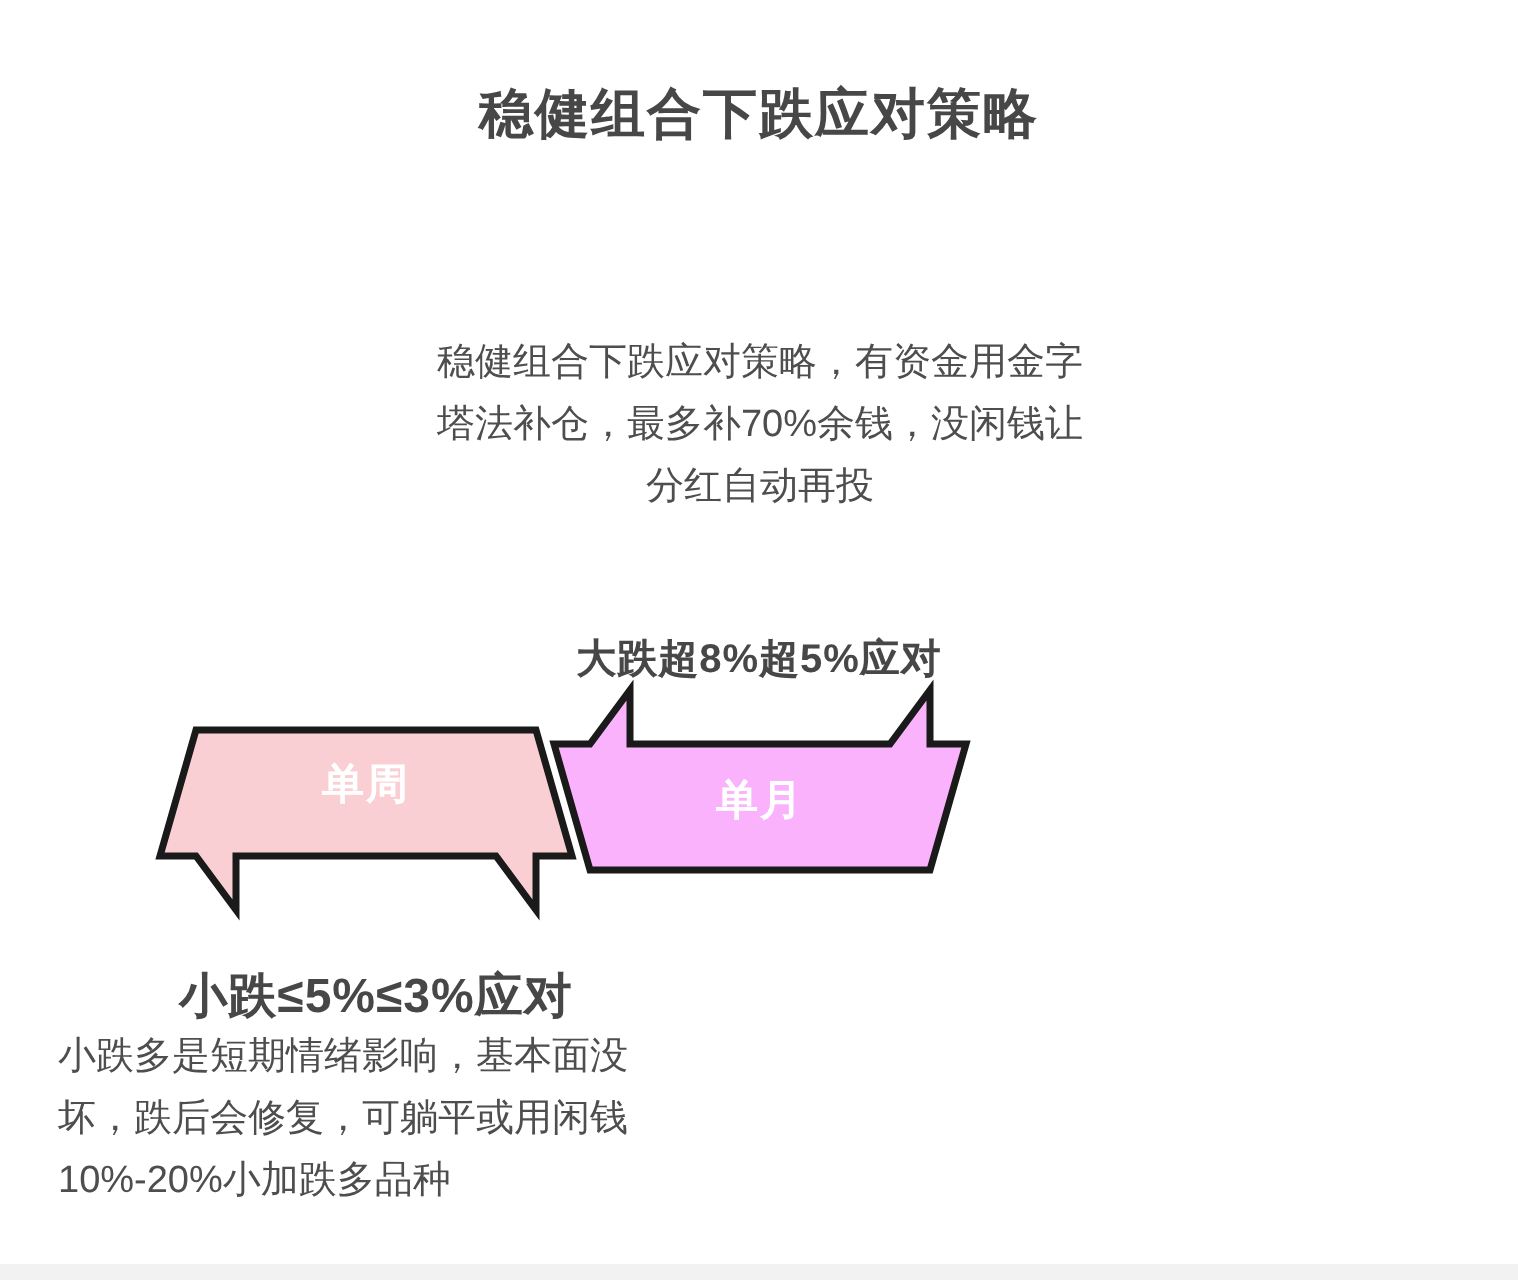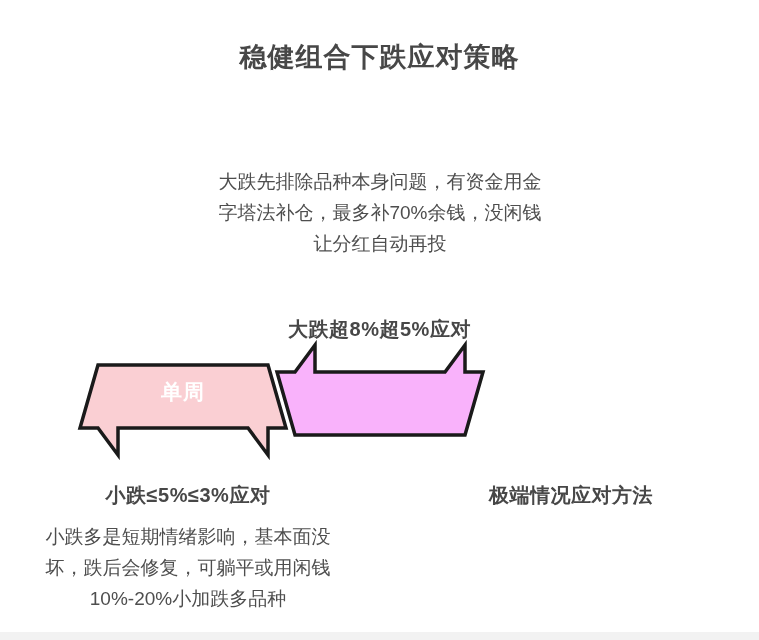--- a/index.html
+++ b/index.html
@@ -106,28 +106,28 @@
   .col {
     position: absolute;
     top: 482px;
     width: 350px;
   }
   #col-left  { left: 13px; }
   #col-right { left: 396px; }
 
   .col-heading {
     text-align: center;
-    font-size: 20px;
+    font-size: 24px;
     font-weight: bold;
     color: #474747;
     letter-spacing: 0.5px;
-    margin: 0 0 13px 0;
+    margin: 0 0 0 0;
   }
   .col-body {
-    text-align: center;
+    text-align: left;
     font-size: 19px;
     line-height: 1.62;
     color: #4e4e4e;
     margin: 0 auto;
     width: 318px;
   }
 
   
   .bottom-strip {
     position: absolute;
@@ -138,46 +138,46 @@
     background: #f2f2f2;
   }
 </style>
 </head>
 <body style="background: rgb(255, 255, 255);">
 
 <div id="page">
 
   <h1 class="title">稳健组合下跌应对策略</h1>
 
-  <p class="intro">大跌先排除品种本身问题，有资金用金字塔法补仓，最多补70%余钱，没闲钱让分红自动再投</p>
+  <p class="intro">稳健组合下跌应对策略，有资金用金字塔法补仓，最多补70%余钱，没闲钱让分红自动再投</p>
 
   <h2 class="mid-heading">大跌超8%超5%应对</h2>
 
   <div class="ribbons">
 
     <div class="ribbon" id="ribbon-1">
       <svg viewBox="0 0 206 120" xmlns="http://www.w3.org/2000/svg">
         <polygon id="shape-1" points="18,25 188,25 206,88 188,88 188,115 168,88 38,88 38,115 18,88 0,88" stroke-width="3.5" stroke-linejoin="miter" fill="#FACFD3" stroke="#1a1a1a"></polygon>
       </svg>
       <div class="rlabel" style="color: rgb(255, 255, 255);">单周</div>
     </div>
 
     <div class="ribbon" id="ribbon-2">
       <svg viewBox="0 0 206 120" xmlns="http://www.w3.org/2000/svg">
         <polygon id="shape-2" points="18,95 188,95 206,32 188,32 188,5 168,32 38,32 38,5 18,32 0,32" stroke-width="3.5" stroke-linejoin="miter" fill="#F9B2FB" stroke="#1a1a1a"></polygon>
       </svg>
+      <div class="rlabel" style="color: rgb(255, 255, 255);">单月</div>
     </div>
 
 
   </div>
 
   <div class="col" id="col-left">
     <div class="col-heading">小跌≤5%≤3%应对</div>
     <div class="col-body">小跌多是短期情绪影响，基本面没坏，跌后会修复，可躺平或用闲钱10%-20%小加跌多品种</div>
   </div>
 
   <div class="col" id="col-right">
-    <div class="col-heading">极端情况应对方法</div>
   </div>
 
   <div class="bottom-strip"></div>
 
 </div>
 
 </body></html>

